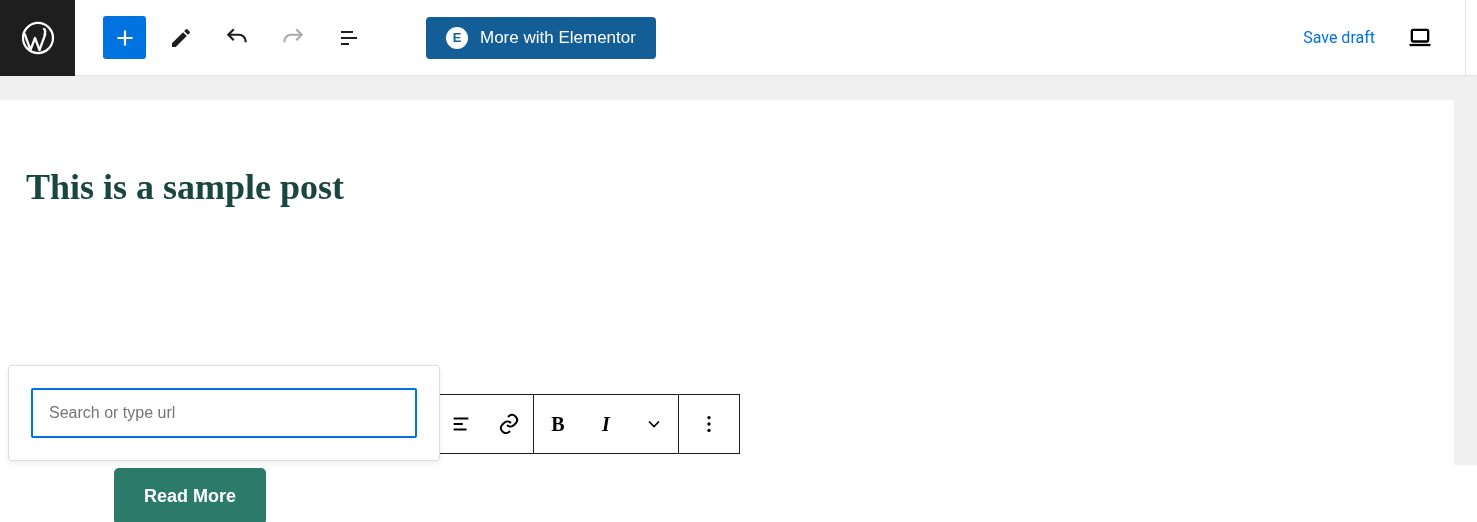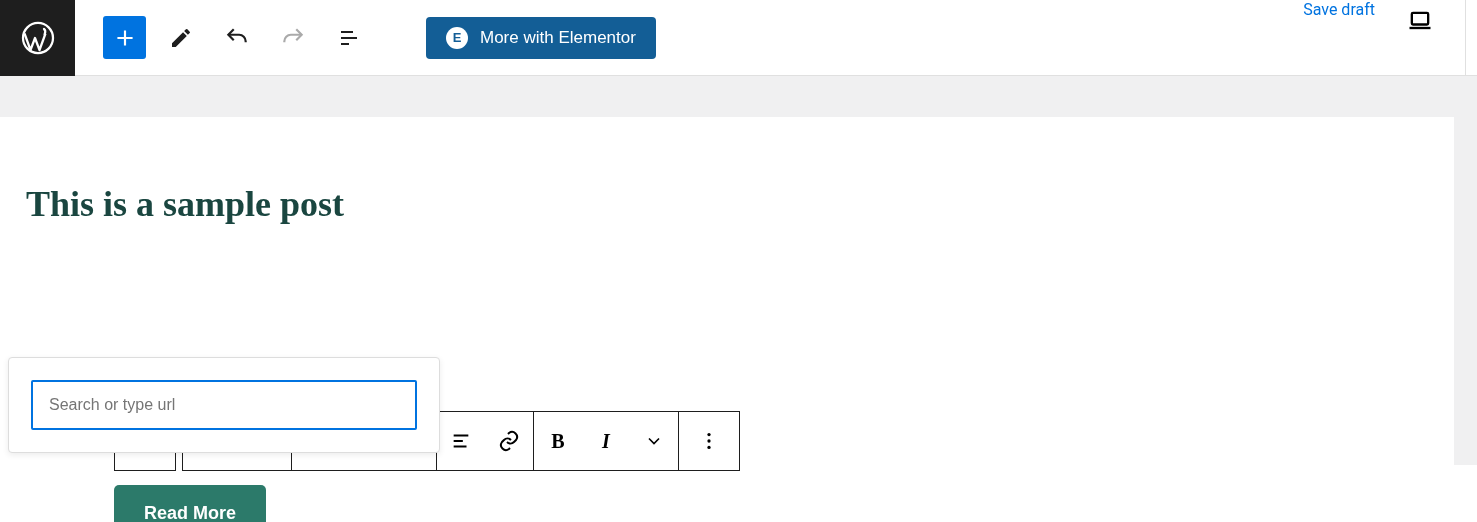--- a/index.html
+++ b/index.html
@@ -9,43 +9,43 @@
 
   .wp-logo { width: 75px; height: 76px; background: #1e1e1e; display: flex; align-items: center; justify-content: center; color: #fff; }
 
   .tb-left { display: flex; align-items: center; gap: 14px; padding-left: 28px; }
   .add-btn { width: 43px; height: 43px; border-radius: 3px; background: #0073e0; display: flex; align-items: center; justify-content: center; color: #fff; border: none; cursor: pointer; }
   .tb-icon { width: 42px; height: 42px; display: flex; align-items: center; justify-content: center; cursor: pointer; color: #1e1e1e; }
   .tb-icon.dim { color: #aaa; }
   .elementor-btn { display: inline-flex; align-items: center; gap: 12px; background: #135e96; color: #fff; border: none; border-radius: 4px; padding: 10px 20px; font-size: 17px; cursor: pointer; margin-left: 42px; font-weight: 400; }
   .e-circle { width: 22px; height: 22px; border-radius: 50%; background: #fff; color: #135e96; display: flex; align-items: center; justify-content: center; font-size: 13px; font-weight: 700; }
 
-  .tb-right { margin-left: auto; display: flex; align-items: flex-start; gap: 24px; padding-right: 6px; }
+  .tb-right { margin-left: auto; display: flex; align-items: center; gap: 24px; padding-right: 6px; }
   .save-draft { color: #0073e0; font-size: 16px; cursor: pointer; }
   .laptop-btn { width: 42px; height: 42px; display: flex; align-items: center; justify-content: center; cursor: pointer; }
   .rb { width: 6px; height: 76px; border-left: 1px solid #e0e0e0; }
 
-  .editor-bg { background: #f0f0f1; height: 389px; position: relative; padding-top: 41px; }
+  .editor-bg { background: #f0f0f1; height: 389px; position: relative; padding-top: 24px; }
   .canvas { background: #fff; width: 1454px; min-height: 390px; position: relative; }
 
   .post-title { font-family: Georgia, "Times New Roman", serif; font-size: 36px; font-weight: 700; color: #1a4640; padding: 66px 0 0 26px; }
 
   .block-toolbar { position: absolute; left: 114px; top: 294px; display: flex; }
   .tb-group { border: 1px solid #1e1e1e; height: 60px; display: flex; align-items: center; background: #fff; }
   .tb-group + .tb-group { margin-left: 6px; }
   .tb-group.chain + .tb-group.chain { margin-left: -1px; }
   .tb-cell { width: 48px; height: 58px; display: flex; align-items: center; justify-content: center; cursor: pointer; }
   .tb-cell.dim { color: #bbb; }
   .tb-cell.narrow { width: 36px; }
 
   .peek { position: absolute; left: 174px; top: 310px; font-size: 15px; color: #333; }
 
   .read-more { position: absolute; left: 114px; top: 368px; background: #2c7a6a; color: #fff; border: none; border-radius: 5px; padding: 18px 30px; font-size: 18px; font-weight: 600; cursor: pointer; }
 
-  .link-popover { position: absolute; left: 8px; bottom: 12px; width: 432px; background: #fff; border: 1px solid #ddd; border-radius: 4px; box-shadow: 0 2px 6px rgba(0,0,0,0.08); padding: 22px; }
+  .link-popover { position: absolute; left: 8px; bottom: 4px; width: 432px; background: #fff; border: 1px solid #ddd; border-radius: 4px; box-shadow: 0 2px 6px rgba(0,0,0,0.08); padding: 22px; }
   .link-input { width: 100%; border: 2px solid #0073e0; border-radius: 2px; padding: 14px 16px; font-size: 16px; color: #757575; outline: none; }
   .link-input::placeholder { color: #757575; }
 
   svg { display: block; }
 </style>
 </head>
 <body>
 
 <div class="topbar">
   <div class="wp-logo">

